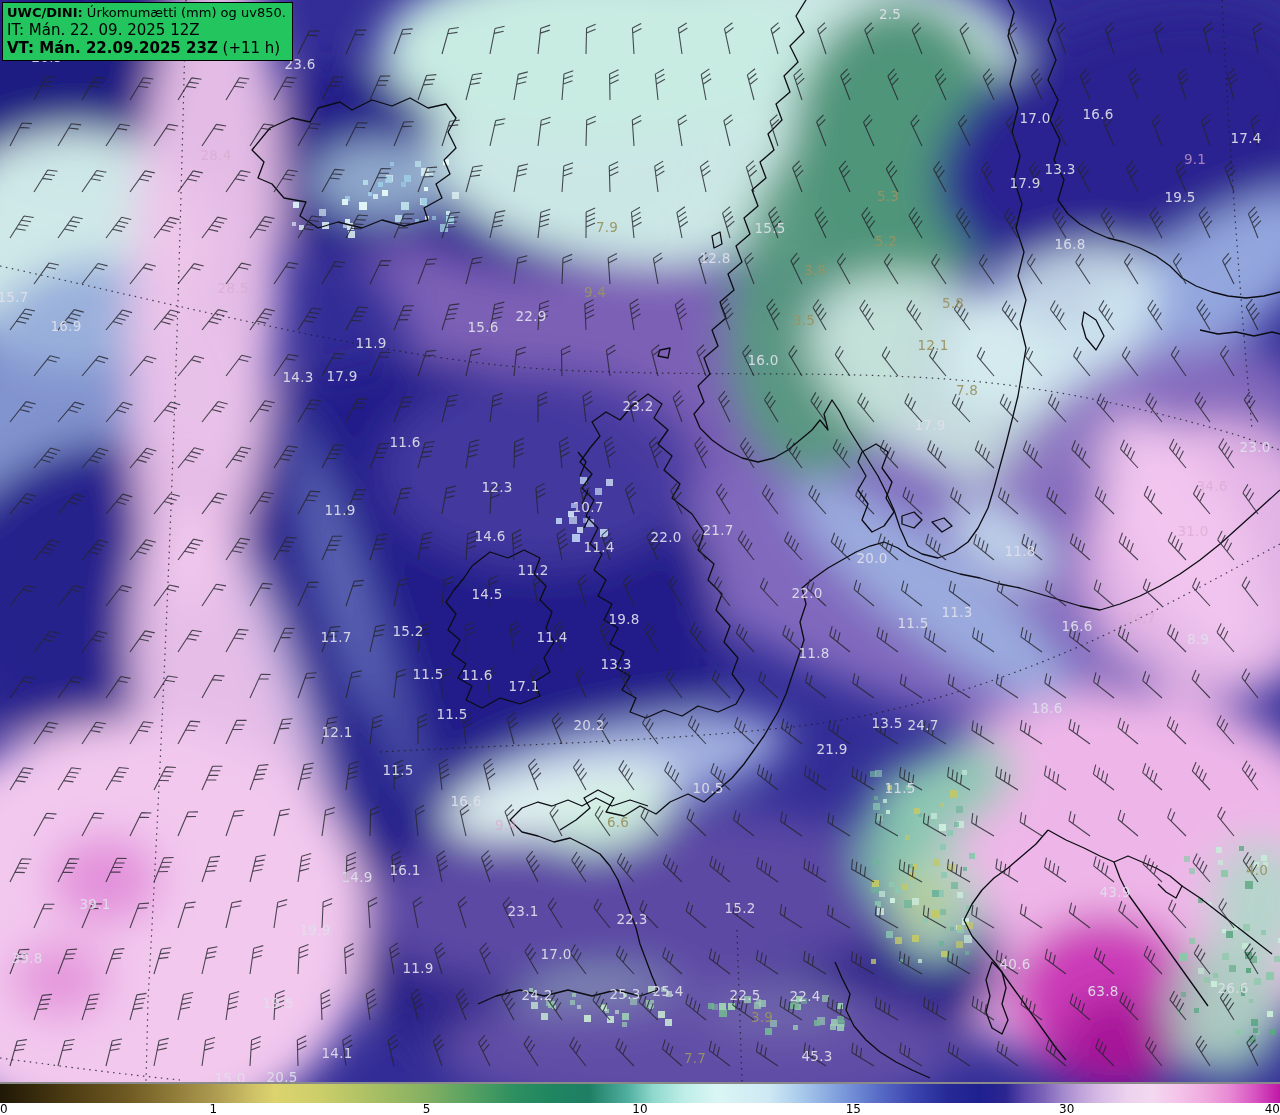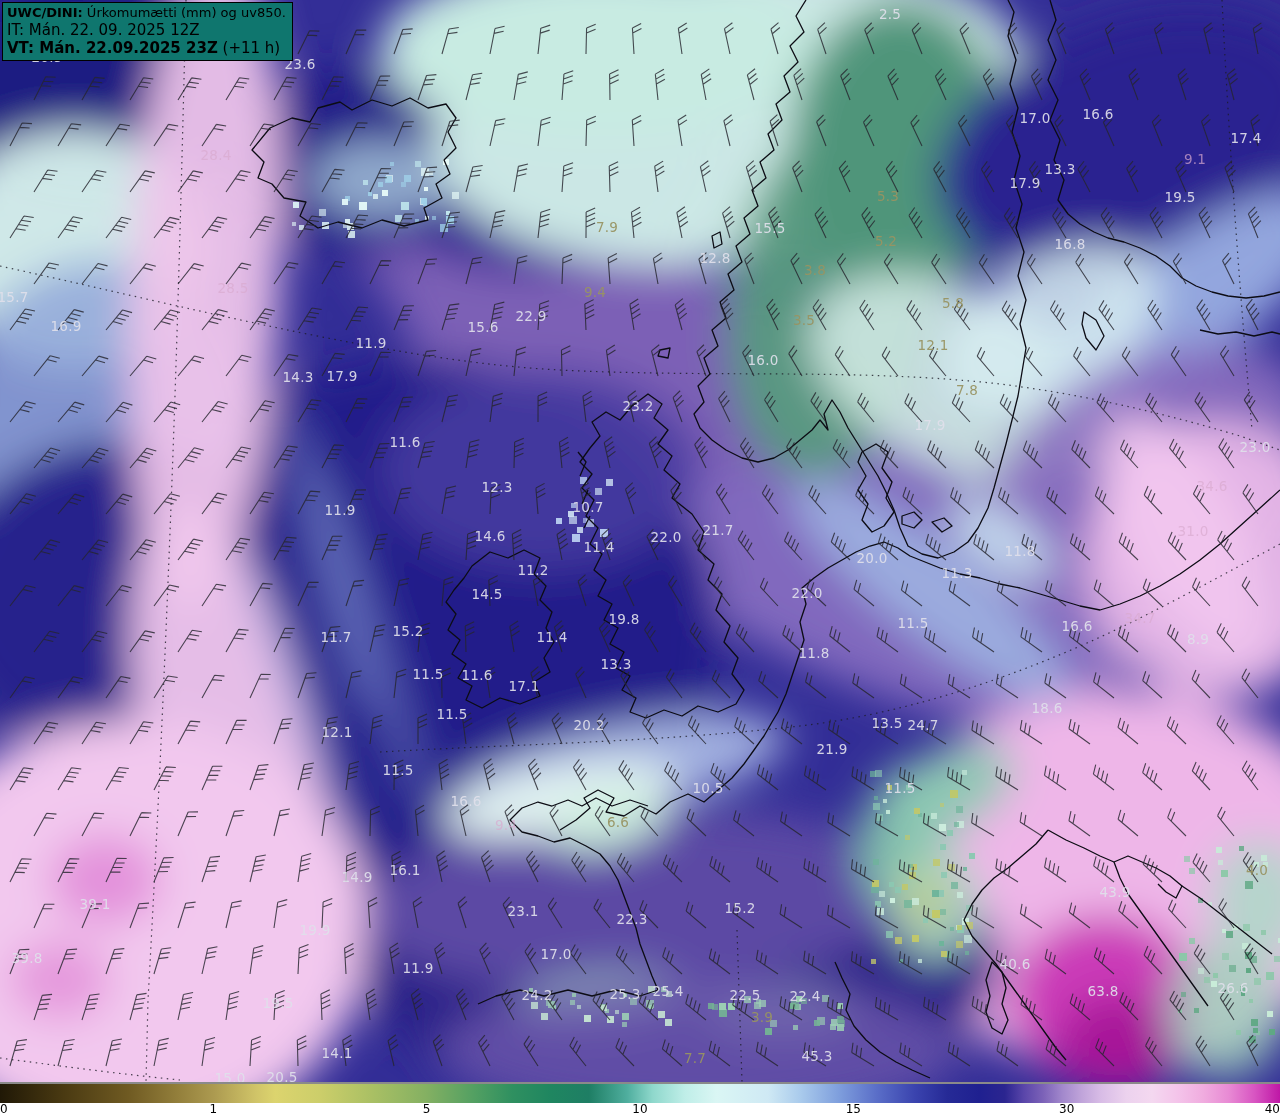--- a/index.html
+++ b/index.html
@@ -4,21 +4,21 @@
 <style>
   html,body{margin:0;padding:0;background:#222;}
   .screen{position:relative;width:1280px;height:1115px;overflow:hidden;
           font-family:"DejaVu Sans",sans-serif;background:#332e97;}
   #map-stack{position:absolute;left:0;top:0;width:1280px;height:1082px;}
   #map-svg{position:absolute;left:0;top:0;}
   
   .vlab{position:absolute;transform:translate(-50%,-50%);font-size:13.5px;
         white-space:nowrap;letter-spacing:.2px;pointer-events:none;}
   
-  .info-box{position:absolute;left:2px;top:2px;background:#0f766e;border:1px solid #000;
+  .info-box{position:absolute;left:2px;top:2px;background:#22c55e;border:1px solid #000;
             padding:2px 6px 3px 4px;line-height:1.22;color:#000;z-index:30;}
   .info-box .l1{font-size:13px;}
   .info-box .l2,.info-box .l3{font-size:15px;}
   .info-box b{font-weight:bold;}
   
   .colorbar{position:absolute;left:0;top:1082px;width:1280px;height:33px;background:#fff;z-index:25;}
   .cb-grad{position:absolute;left:0;top:0;width:1280px;height:21px;
            border-top:2px solid #8a8a8a;box-sizing:border-box;}
   .cb-ticks{position:absolute;left:0;top:21px;width:1280px;height:12px;background:#fff;}
   .cb-tick{position:absolute;top:-1px;font-size:12px;color:#000;transform:translateX(-50%);}
@@ -1004,21 +1004,21 @@
         <span class="vlab" style="left: 537px; top: 995px; color: rgba(224, 224, 234, 0.92);">24.2</span>
         <span class="vlab" style="left: 625px; top: 994px; color: rgba(224, 224, 234, 0.92);">25.3</span>
         <span class="vlab" style="left: 668px; top: 991px; color: rgba(224, 224, 234, 0.92);">25.4</span>
         <span class="vlab" style="left: 745px; top: 995px; color: rgba(224, 224, 234, 0.92);">22.5</span>
         <span class="vlab" style="left: 805px; top: 996px; color: rgba(224, 224, 234, 0.92);">22.4</span>
         <span class="vlab" style="left: 817px; top: 1056px; color: rgba(224, 224, 234, 0.92);">45.3</span>
         <span class="vlab" style="left: 740px; top: 908px; color: rgba(224, 224, 234, 0.92);">15.2</span>
         <span class="vlab" style="left: 718px; top: 530px; color: rgba(224, 224, 234, 0.92);">21.7</span>
         <span class="vlab" style="left: 872px; top: 558px; color: rgba(224, 224, 234, 0.92);">20.0</span>
         <span class="vlab" style="left: 807px; top: 593px; color: rgba(224, 224, 234, 0.92);">22.0</span>
-        <span class="vlab" style="left: 957px; top: 573px; color: rgba(224, 224, 234, 0.92);">11.3</span>
+        <span class="vlab" style="left: 957px; top: 612px; color: rgba(224, 224, 234, 0.92);">11.3</span>
         <span class="vlab" style="left: 913px; top: 623px; color: rgba(224, 224, 234, 0.92);">11.5</span>
         <span class="vlab" style="left: 1020px; top: 551px; color: rgba(224, 224, 234, 0.92);">11.8</span>
         <span class="vlab" style="left: 814px; top: 653px; color: rgba(224, 224, 234, 0.92);">11.8</span>
         <span class="vlab" style="left: 1077px; top: 626px; color: rgba(224, 224, 234, 0.92);">16.6</span>
         <span class="vlab" style="left: 1047px; top: 708px; color: rgba(224, 224, 234, 0.92);">18.6</span>
         <span class="vlab" style="left: 887px; top: 723px; color: rgba(224, 224, 234, 0.92);">13.5</span>
         <span class="vlab" style="left: 923px; top: 725px; color: rgba(224, 224, 234, 0.92);">24.7</span>
         <span class="vlab" style="left: 832px; top: 749px; color: rgba(224, 224, 234, 0.92);">21.9</span>
         <span class="vlab" style="left: 900px; top: 788px; color: rgba(224, 224, 234, 0.92);">11.5</span>
         <span class="vlab" style="left: 770px; top: 228px; color: rgba(224, 224, 234, 0.92);">15.5</span>

